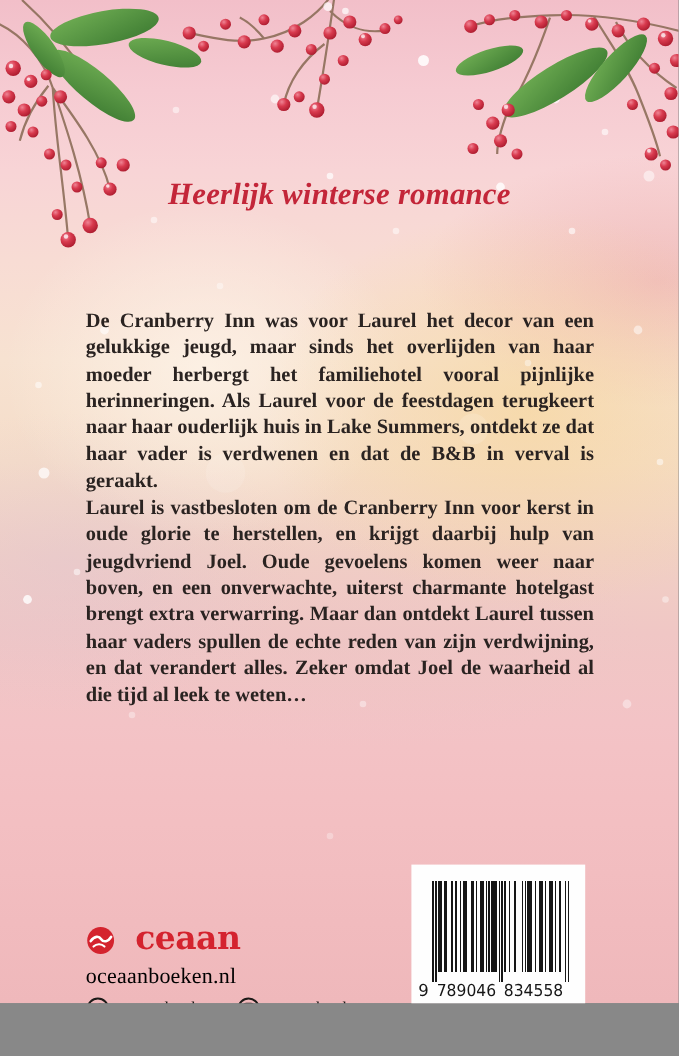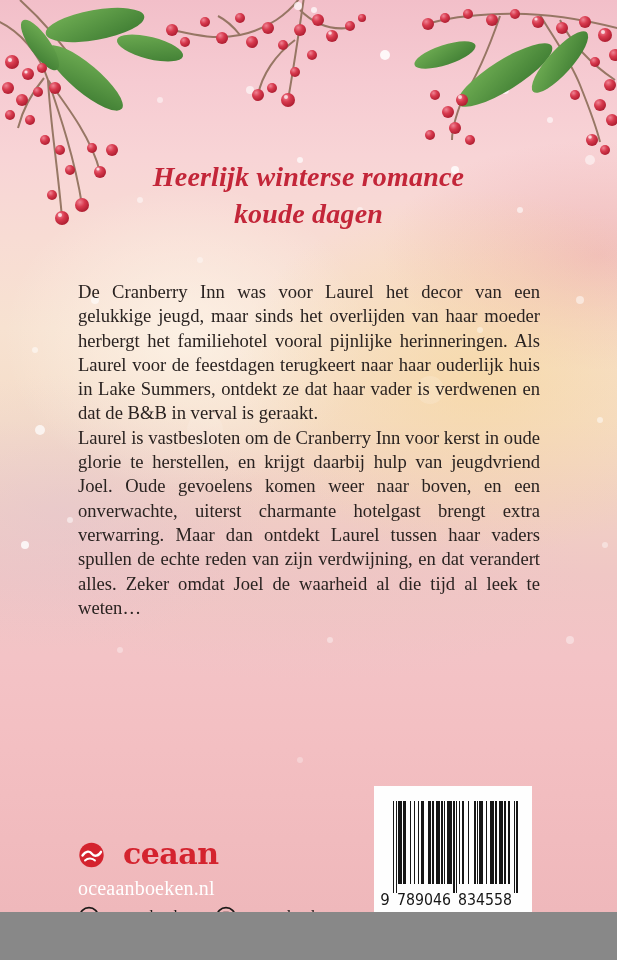--- a/index.html
+++ b/index.html
@@ -23,28 +23,28 @@
   .tagline{
     position:absolute; top:158px; left:0; width:617px; text-align:center;
     font-style:italic; font-weight:bold; font-size:28px; line-height:37px;
     color:#c32639; letter-spacing:.2px;
   }
   .tagline span{display:block;}
   .synopsis{
     position:absolute; top:280px; left:78px; width:462px;
     font-size:18.6px; line-height:24.3px; color:#2a2321; text-align:justify;
   }
-  .synopsis p{margin:0;}
+  .synopsis p{margin:0;font-weight:bold;}
   .publisher{position:absolute; left:78px; top:838px;}
   .logo{display:flex; align-items:center; height:32px;}
   .logo .wordmark{
     font-family:"DejaVu Serif", serif; font-weight:bold; font-size:30px;
     color:#d4232e; letter-spacing:-.5px; line-height:30px; margin-left:18px;
   }
-  .website{margin-top:7px; font-size:20px; color:#ffffff; letter-spacing:.2px;font-family:Liberation Serif, serif;}
+  .website{margin-top:7px; font-size:20px; color:#000000; letter-spacing:.2px;font-family:Liberation Serif, serif;}
   .socials{margin-top:6px; display:flex; align-items:center; gap:18px;}
   .social{display:flex; align-items:center; gap:4px; font-size:16.5px; color:#1c1a18;}
   .barcode-box{
     position:absolute; left:374px; top:786px; width:158px; height:127px;
     background:#fefefe;
   }
   .barcode-box svg{display:block;}
 </style>
 </head>
 <body>
@@ -218,21 +218,20 @@
         <circle cx="603" cy="32" r="2"></circle>
           <circle cx="460" cy="97" r="2"></circle>
           <circle cx="590" cy="137" r="1.8"></circle>
         <circle cx="536" cy="19" r="1.6"></circle>
       </g>
     </g>
   </svg>
 
   <div class="tagline">
     <span>Heerlijk winterse romance</span>
-    <span>koude dagen</span>
   </div>
 
   <div class="synopsis">
     <p>De Cranberry Inn was voor Laurel het decor van een gelukkige jeugd, maar sinds het overlijden van haar moeder herbergt het familiehotel vooral pijnlijke herinneringen. Als Laurel voor de feestdagen terugkeert naar haar ouderlijk huis in Lake Summers, ontdekt ze dat haar vader is verdwenen en dat de B&amp;B in verval is geraakt.</p>
     <p>Laurel is vastbesloten om de Cranberry Inn voor kerst in oude glorie te herstellen, en krijgt daarbij hulp van jeugdvriend Joel. Oude gevoelens komen weer naar boven, en een onverwachte, uiterst charmante hotelgast brengt extra verwarring. Maar dan ontdekt Laurel tussen haar vaders spullen de echte reden van zijn verdwijning, en dat verandert alles. Zeker omdat Joel de waarheid al die tijd al leek te weten…</p>
   </div>
 
   <div class="publisher">
     <div class="logo">
       <span>

